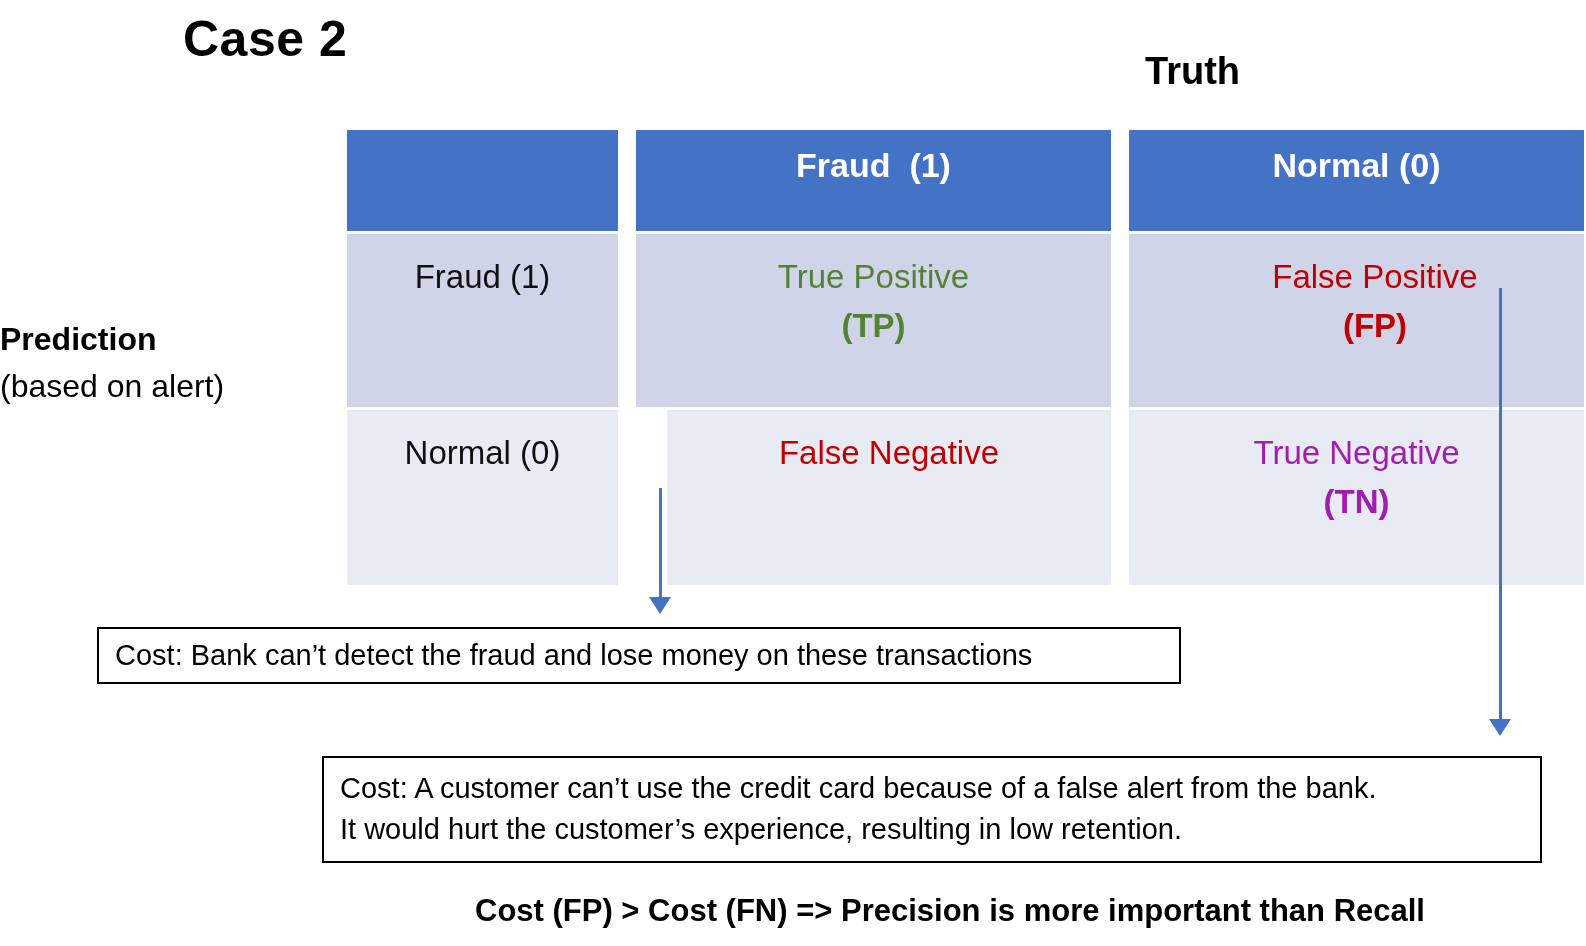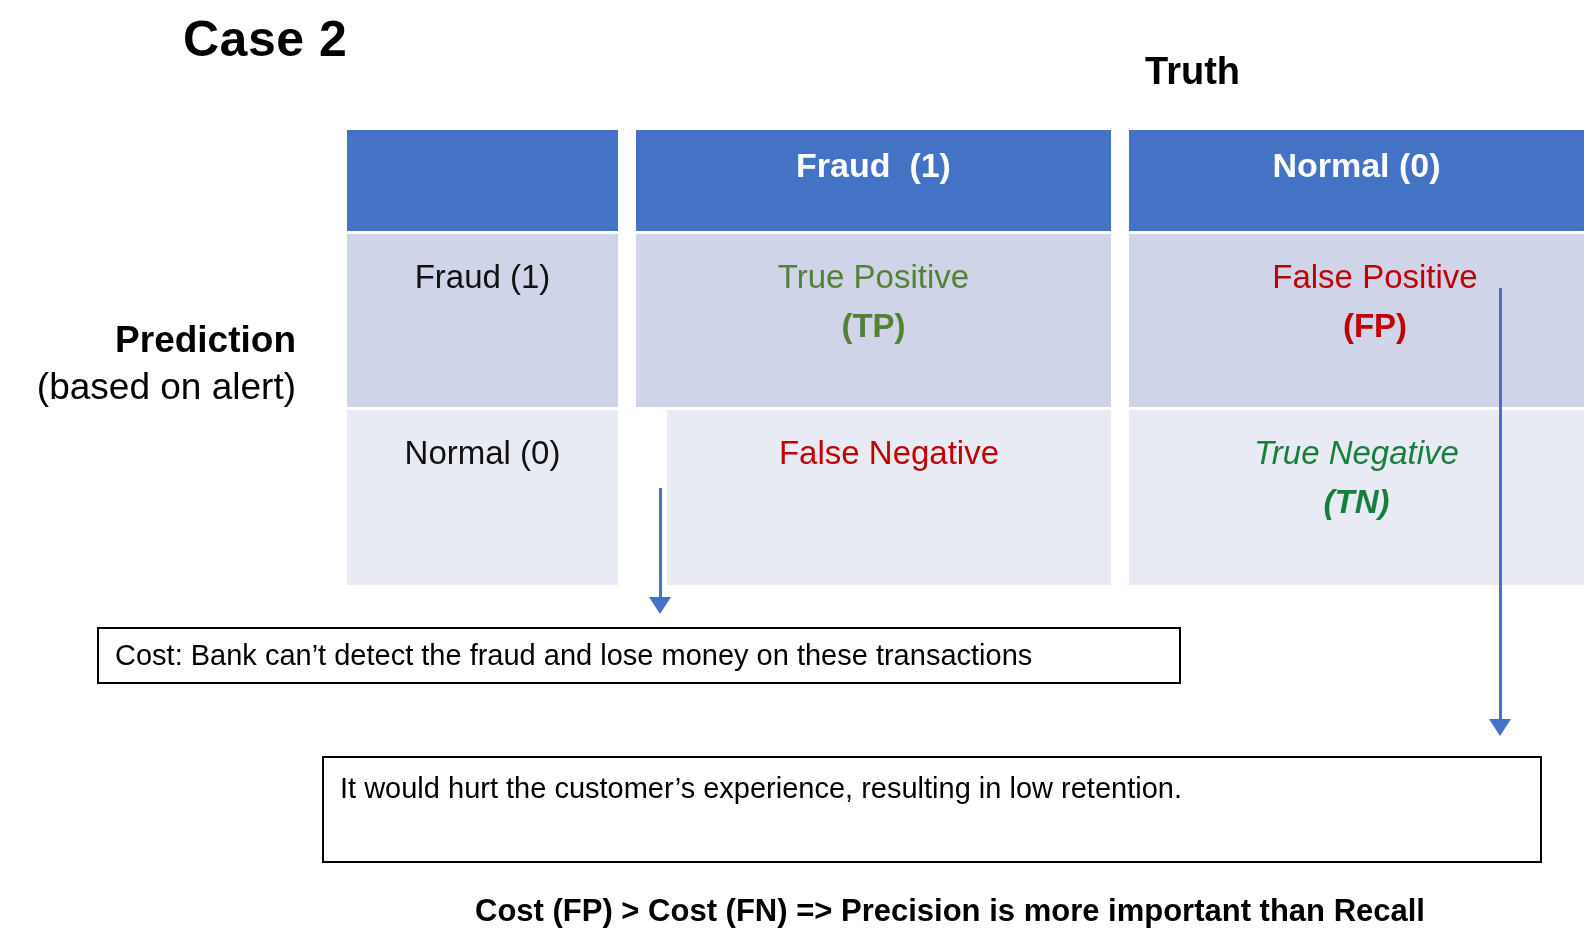--- a/index.html
+++ b/index.html
@@ -3,21 +3,21 @@
 <meta charset="utf-8">
 <style>
   html,body{margin:0;padding:0;background:#fff;}
   .slide{
     position:relative;width:1586px;height:946px;background:#ffffff;
     font-family:"Liberation Sans", sans-serif;color:#000;overflow:hidden;
   }
   .abs{position:absolute;}
   .slide-title{left:183px;top:10px;font-size:50px;font-weight:bold;letter-spacing:0.5px;}
   .truth-label{left:940px;top:50px;width:300px;text-align:right;font-size:38px;font-weight:bold;}
-  .prediction-label{left:0;top:316px;width:296px;text-align:right;font-size:37px;line-height:47px;}
+  .prediction-label{left:0;top:316px;width:296px;text-align:left;font-size:32px;line-height:47px;}
   .prediction-label .l1{font-weight:bold;}
 
   .matrix{
     left:347px;top:130px;width:1209px;height:455px;
     display:grid;
     grid-template-columns:271px 475px 455px;
     grid-template-rows:101px 173px 175px;
     gap:3px 18px;
   }
   .hdr-cell{
@@ -76,35 +76,36 @@
     </div>
     <div class="data-cell row1-cell" style="color: rgb(192, 0, 0); padding-left: 37px;">
       <span>False Positive</span>
       <span class="cell-abbr">(FP)</span>
     </div>
 
     <div class="data-cell row2-cell row-label">Normal (0)</div>
     <div class="data-cell row2-cell" style="color: rgb(192, 0, 0); margin-left: 31px;">
       <span>False Negative</span>
     </div>
-    <div class="data-cell row2-cell" style="color: #15803d; font-style: italic;">
+    <div class="data-cell row2-cell" style="color: #a21caf;">
       <span>True Negative</span>
       <span class="cell-abbr">(TN)</span>
     </div>
   </div>
 
   <div class="abs arrow-line" style="left:659px;top:488px;height:110px;"></div>
   <div class="abs arrow-head" style="left:649px;top:597px;"></div>
 
   <div class="abs arrow-line" style="left:1499px;top:288px;height:432px;"></div>
   <div class="abs arrow-head" style="left:1489px;top:719px;"></div>
 
   <div class="abs cost-box fn-cost-box">
     <span>Cost: Bank can’t detect the fraud and lose money on these transactions</span>
   </div>
 
   <div class="abs cost-box fp-cost-box">
+    <div>Cost: A customer can’t use the credit card because of a false alert from the bank.</div>
     <div>It would hurt the customer’s experience, resulting in low retention.</div>
   </div>
 
   <div class="abs conclusion">Cost (FP) &gt; Cost (FN) =&gt; Precision is more important than Recall</div>
 
 </div>
 
 </body></html>

